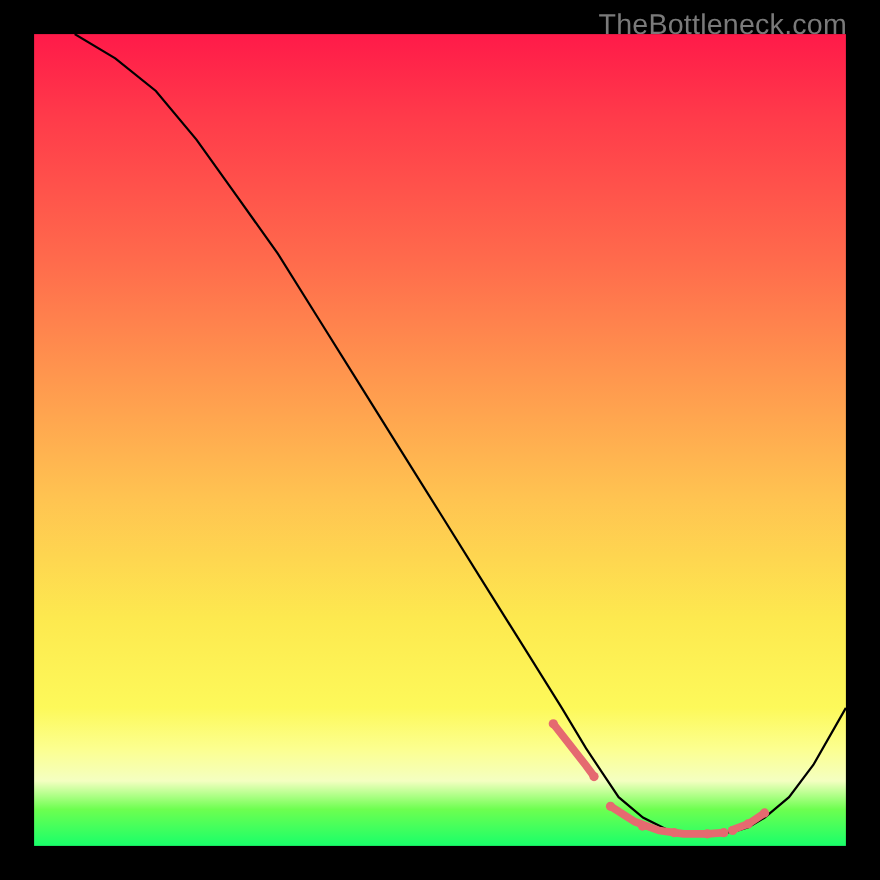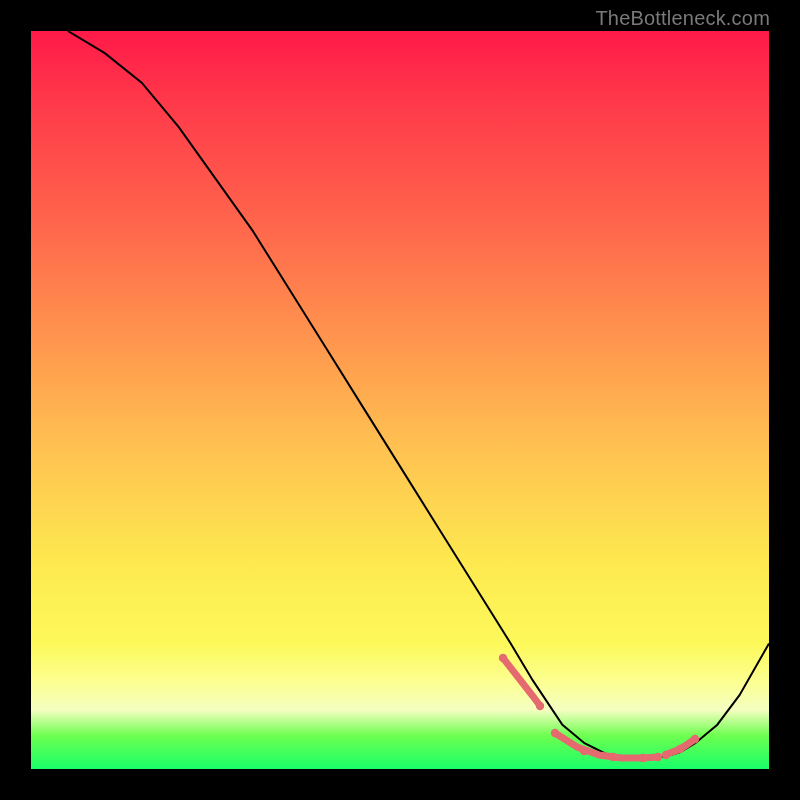--- a/index.html
+++ b/index.html
@@ -66,21 +66,21 @@
 
   .pink-dot {
     fill: #e56a70;
   }
 
   .watermark {
     position: absolute;
     top: 7px;
     right: 30px;
     color: #7a7a7a;
-    font-size: 20px;
+    font-size: 26px;
     font-weight: 400;
     letter-spacing: 0.2px;
   }
 </style>
 </head>
 <body>
 
 <div class="stage">
 
   <div class="watermark">TheBottleneck.com</div>

